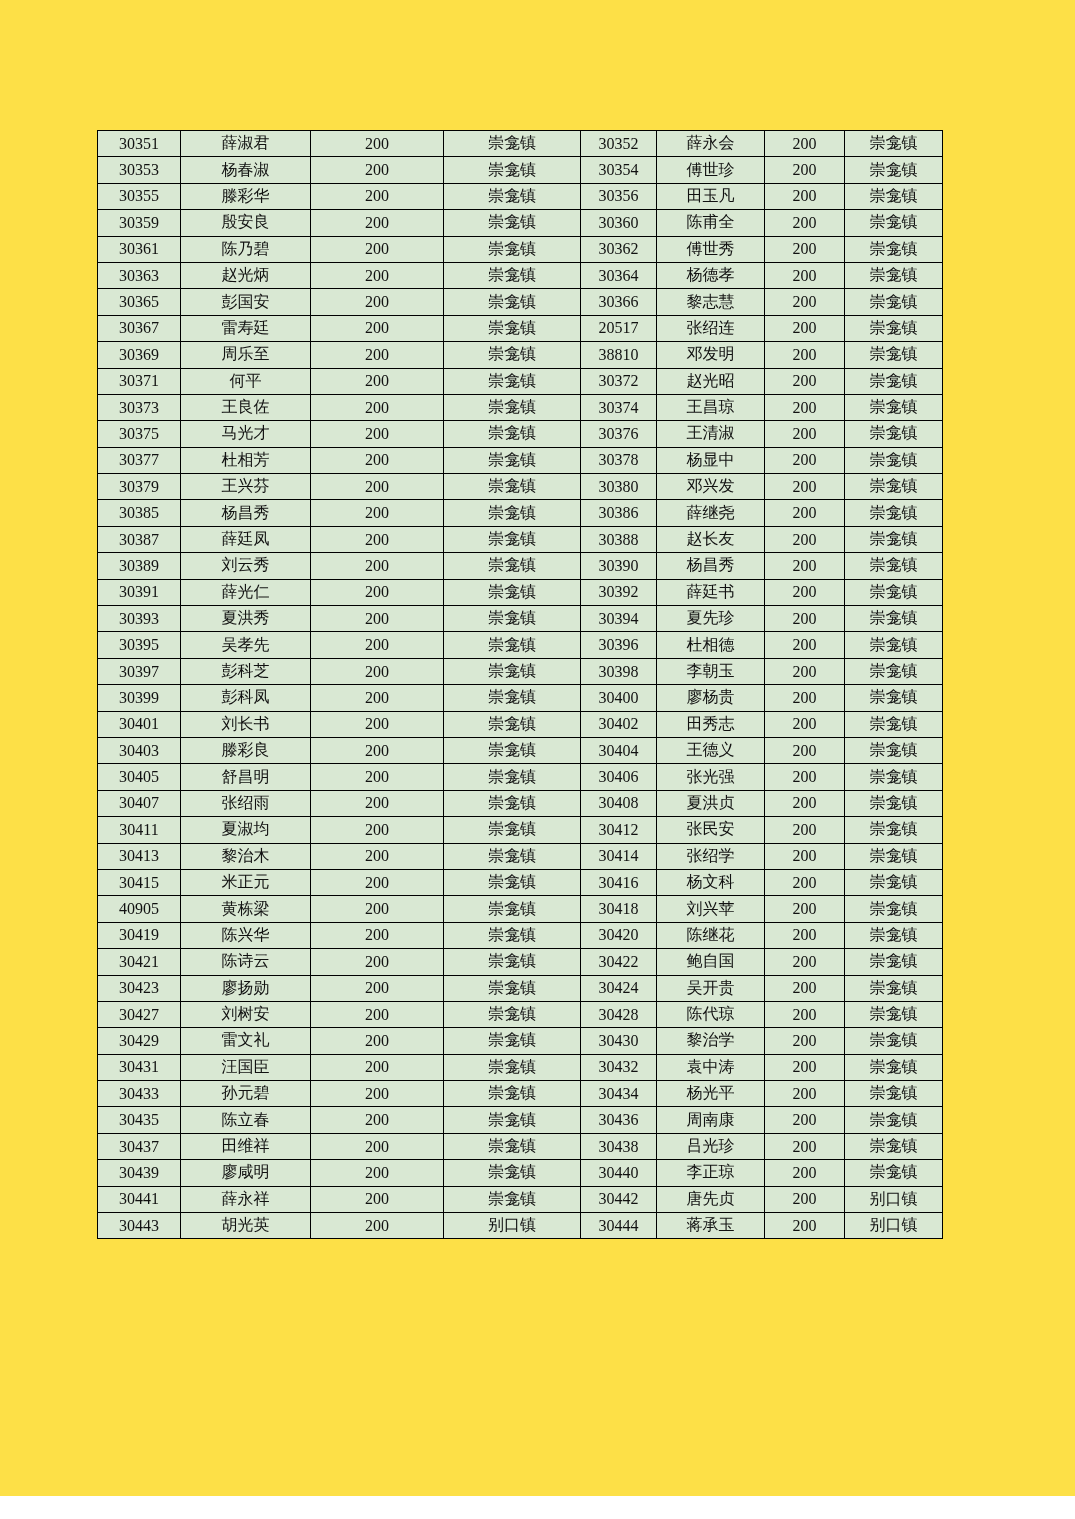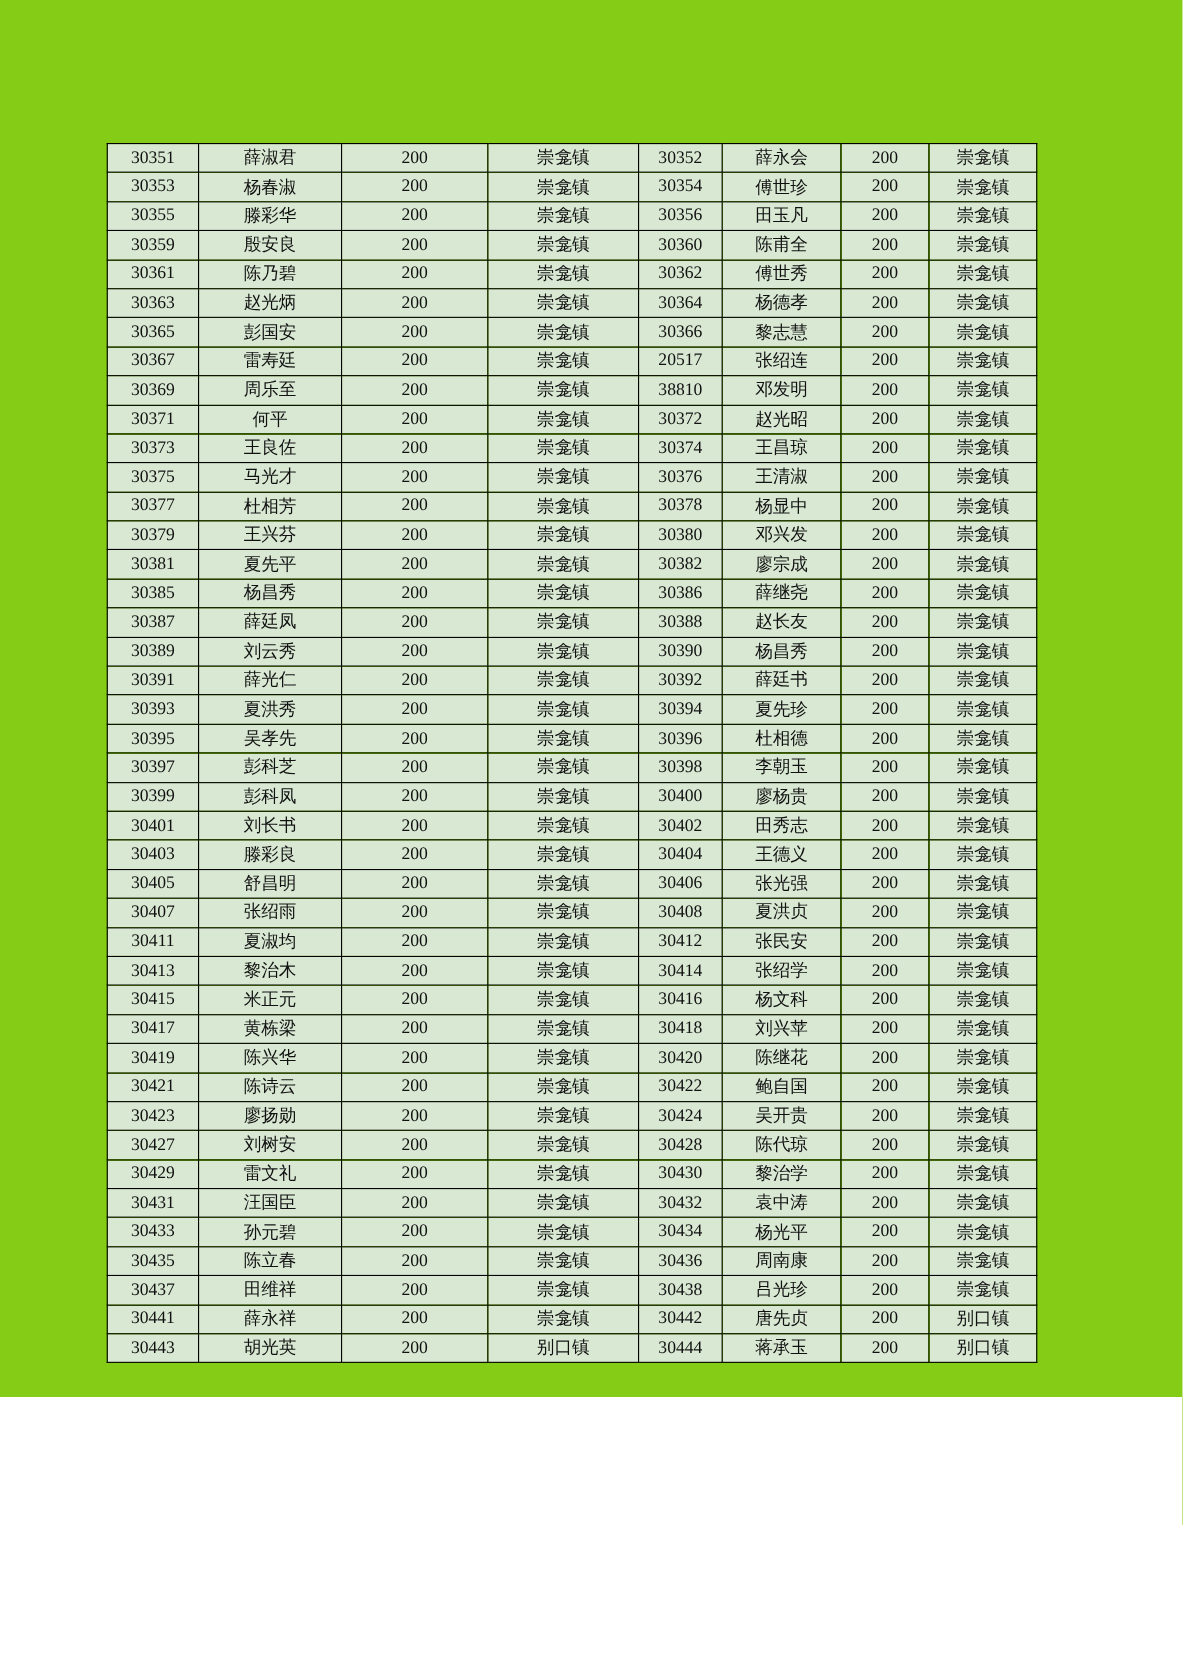--- a/index.html
+++ b/index.html
@@ -4,22 +4,22 @@
 <style>
   html, body {
     margin: 0;
     padding: 0;
     background: #ffffff;
     font-family: "Liberation Serif", "DejaVu Serif", serif;
   }
   .page {
     position: relative;
     width: 1075px;
-    height: 1270px;
-    background: #84cc16;
+    height: 1496px;
+    background: #fde047;
     overflow: hidden;
   }
   table.grid {
     position: absolute;
     left: 97px;
     top: 130px;
     width: 845px;
     border-collapse: collapse;
     table-layout: fixed;
   }
@@ -186,30 +186,20 @@
           <td>30379</td>
           <td>王兴芬</td>
           <td>200</td>
           <td>崇龛镇</td>
           <td>30380</td>
           <td>邓兴发</td>
           <td>200</td>
           <td>崇龛镇</td>
         </tr>
         <tr>
-          <td>30381</td>
-          <td>夏先平</td>
-          <td>200</td>
-          <td>崇龛镇</td>
-          <td>30382</td>
-          <td>廖宗成</td>
-          <td>200</td>
-          <td>崇龛镇</td>
-        </tr>
-        <tr>
           <td>30385</td>
           <td>杨昌秀</td>
           <td>200</td>
           <td>崇龛镇</td>
           <td>30386</td>
           <td>薛继尧</td>
           <td>200</td>
           <td>崇龛镇</td>
         </tr>
         <tr>
@@ -346,21 +336,21 @@
           <td>30415</td>
           <td>米正元</td>
           <td>200</td>
           <td>崇龛镇</td>
           <td>30416</td>
           <td>杨文科</td>
           <td>200</td>
           <td>崇龛镇</td>
         </tr>
         <tr>
-          <td>30417</td>
+          <td>40905</td>
           <td>黄栋梁</td>
           <td>200</td>
           <td>崇龛镇</td>
           <td>30418</td>
           <td>刘兴苹</td>
           <td>200</td>
           <td>崇龛镇</td>
         </tr>
         <tr>
           <td>30419</td>
@@ -442,20 +432,30 @@
           <td>200</td>
           <td>崇龛镇</td>
         </tr>
         <tr>
           <td>30437</td>
           <td>田维祥</td>
           <td>200</td>
           <td>崇龛镇</td>
           <td>30438</td>
           <td>吕光珍</td>
+          <td>200</td>
+          <td>崇龛镇</td>
+        </tr>
+        <tr>
+          <td>30439</td>
+          <td>廖咸明</td>
+          <td>200</td>
+          <td>崇龛镇</td>
+          <td>30440</td>
+          <td>李正琼</td>
           <td>200</td>
           <td>崇龛镇</td>
         </tr>
         <tr>
           <td>30441</td>
           <td>薛永祥</td>
           <td>200</td>
           <td>崇龛镇</td>
           <td>30442</td>
           <td>唐先贞</td>

